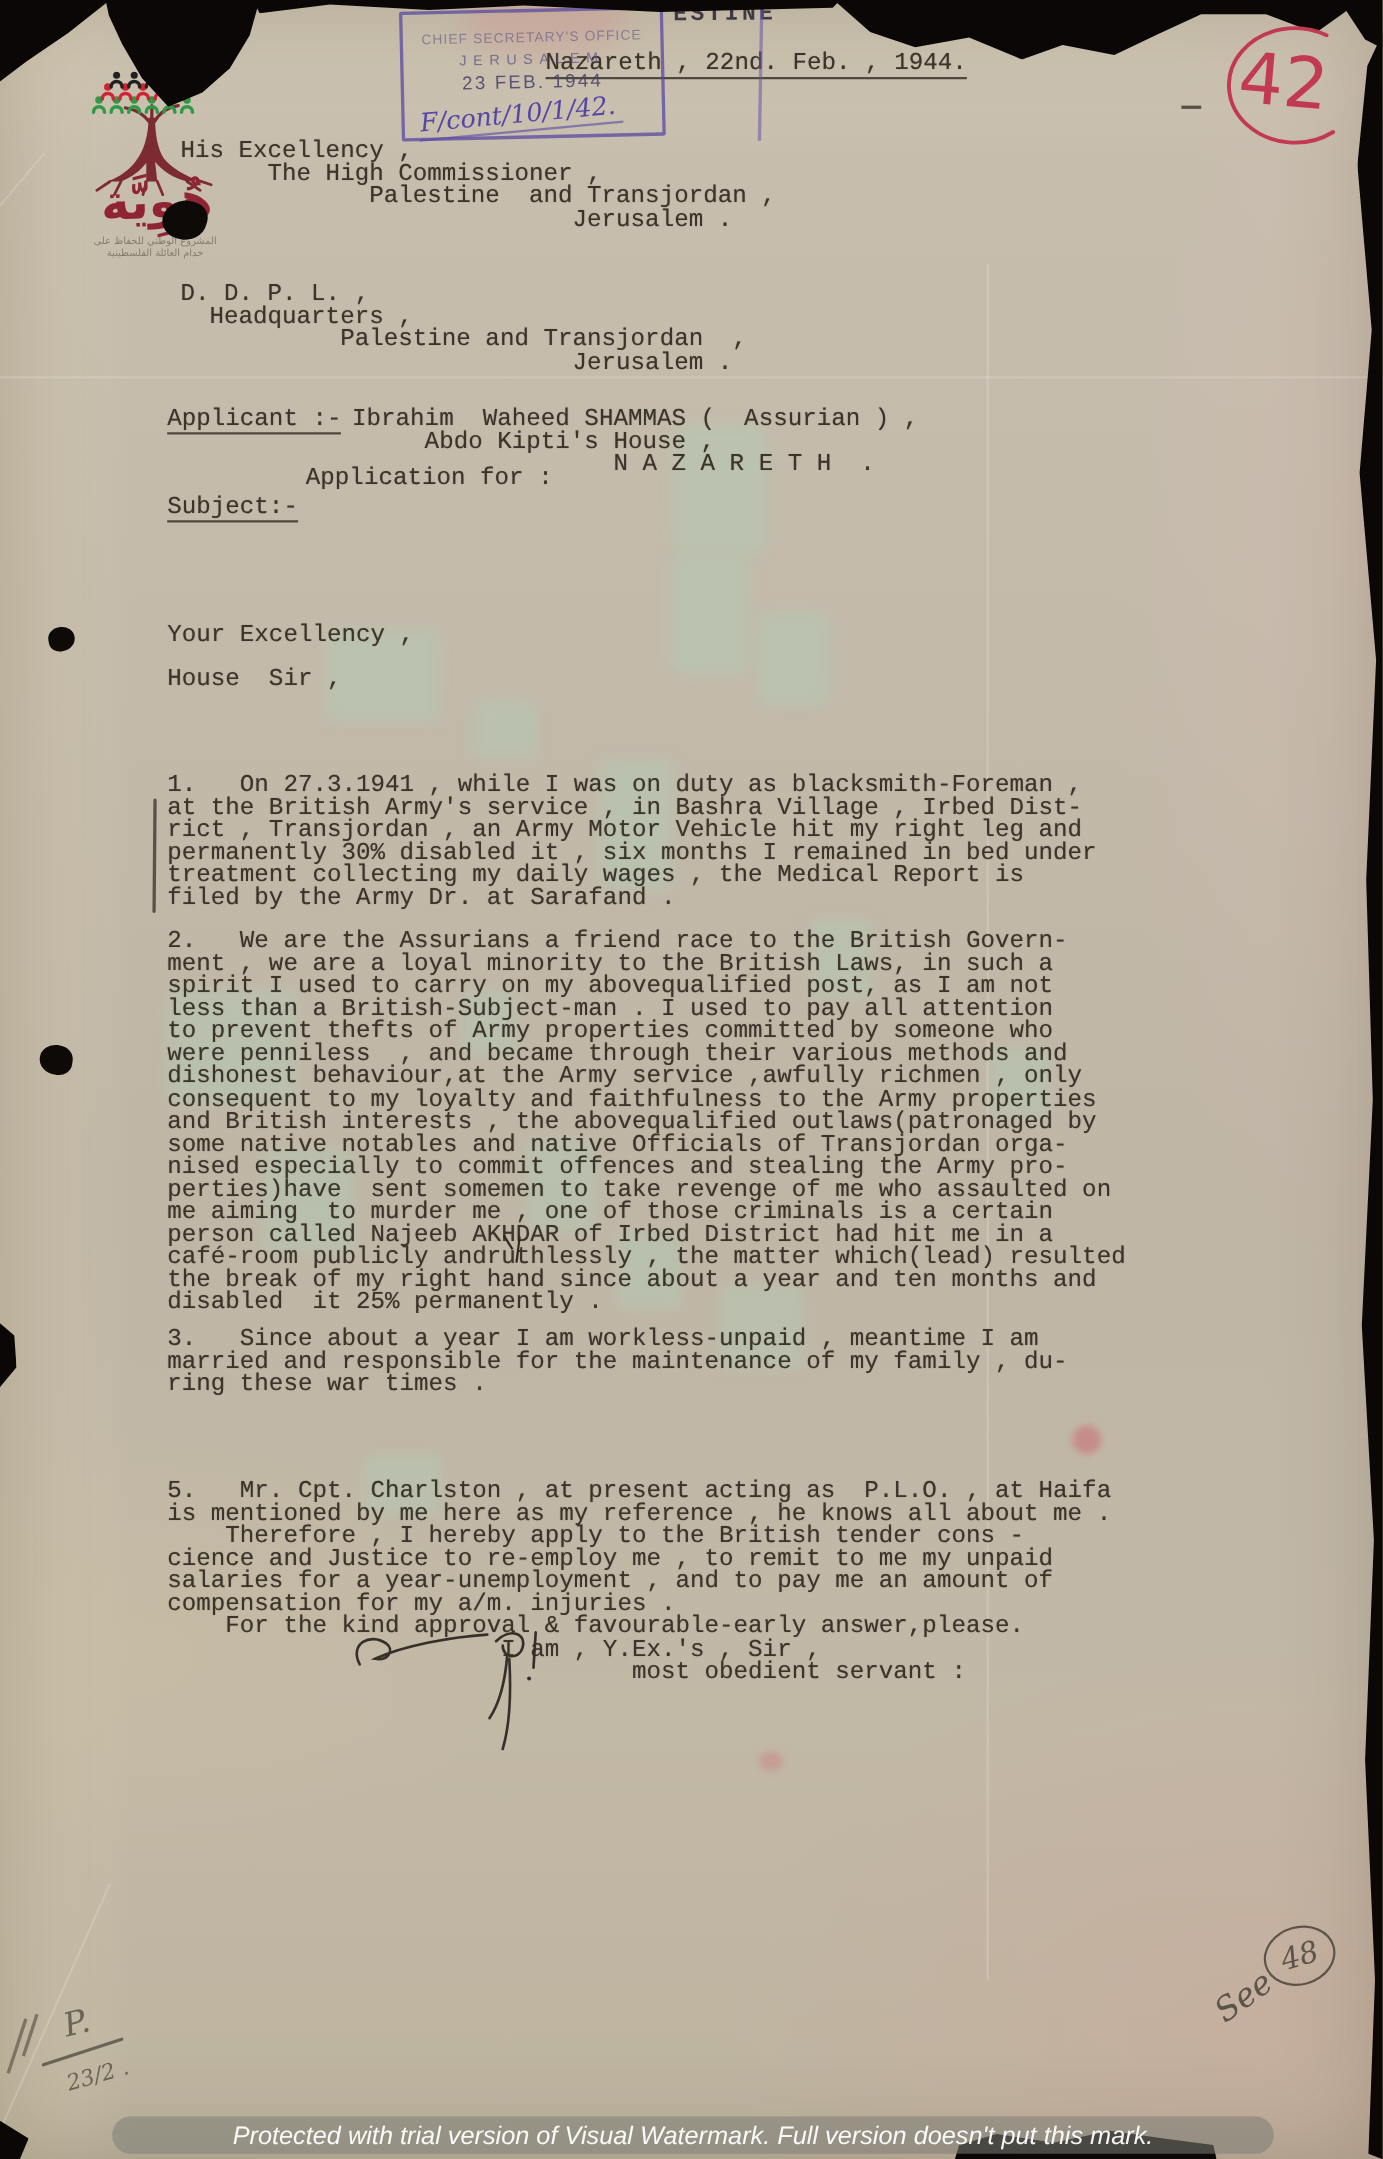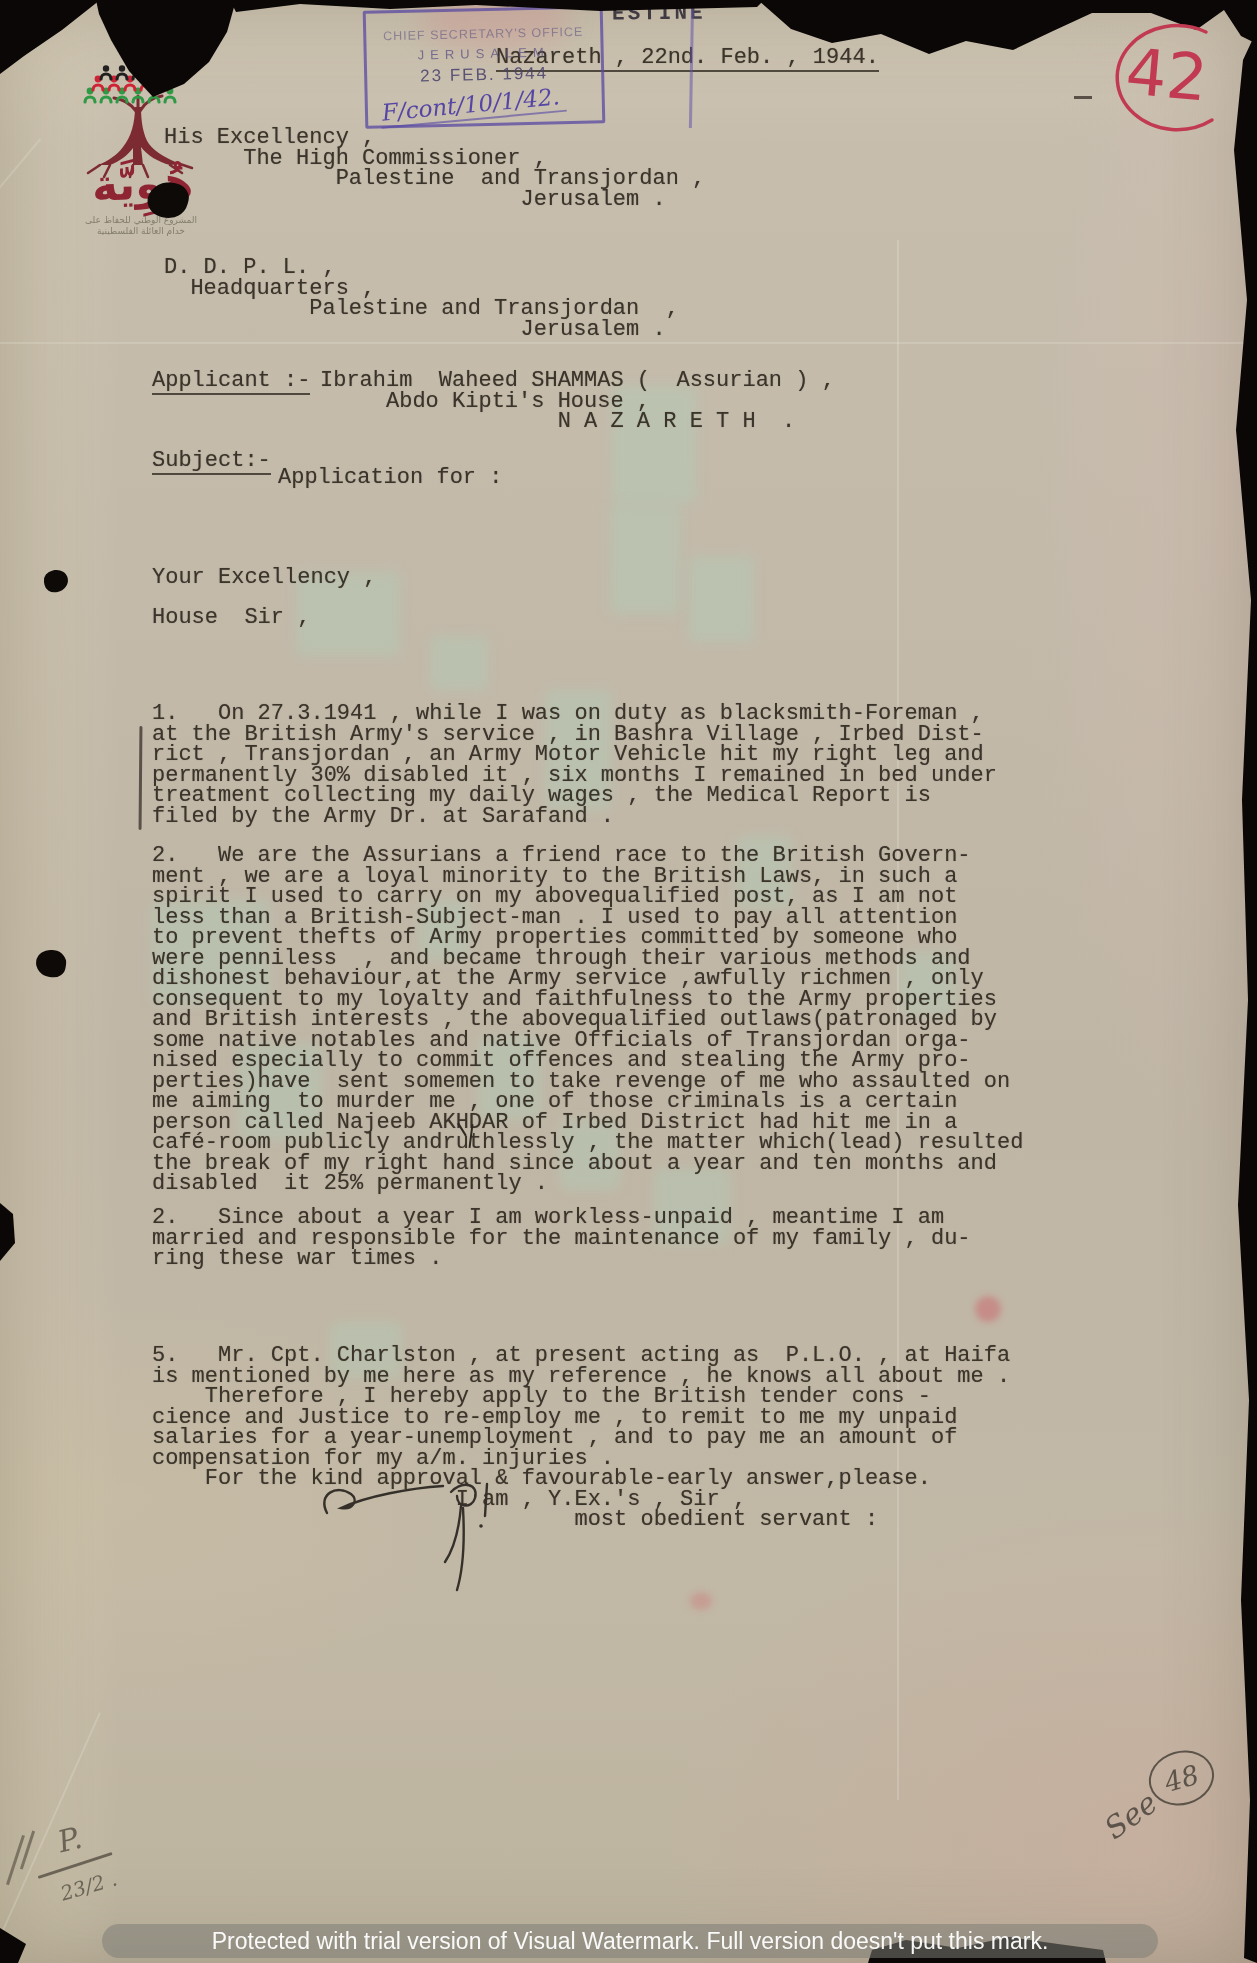--- a/index.html
+++ b/index.html
@@ -30,21 +30,21 @@
   #stampBox .s4{position:absolute;left:12px;top:80px;font-family:"DejaVu Serif",serif;font-style:italic;font-size:23px;color:#5546a5;transform:rotate(-4deg);border-bottom:2px solid rgba(85,70,165,.6);padding:0 6px 1px 2px;}
   #logo{position:absolute;left:70px;top:55px;width:150px;height:200px;}
   #logo .word{position:absolute;left:0;top:103px;width:145px;text-align:center;font-family:"DejaVu Sans",sans-serif;font-size:44px;font-weight:bold;color:#8f2433;transform:rotate(-2deg);}
   #logo .tag{position:absolute;left:-4px;top:160px;width:150px;text-align:center;direction:rtl;font-family:"DejaVu Sans",sans-serif;font-size:9px;line-height:11px;color:#857e6d;}
   #folio{position:absolute;left:1088px;top:20px;width:152px;height:120px;z-index:45;}
   #folio .n{position:absolute;left:38px;top:18px;font-family:"DejaVu Sans",sans-serif;font-size:64px;color:#c23a52;transform:rotate(5deg);}
   #seeNote{position:absolute;left:1096px;top:1768px;transform:rotate(-36deg);z-index:30;display:flex;align-items:center;gap:2px;}
   #seeNote .see{font-family:"DejaVu Serif",serif;font-style:italic;font-size:30px;color:#5c544a;}
   #seeNote .circ{width:62px;height:50px;border:2.5px solid #5c544a;border-radius:50%;display:flex;align-items:center;justify-content:center;transform:rotate(20deg);}
   #seeNote .circ span{font-family:"DejaVu Serif",serif;font-style:italic;font-size:27px;color:#5c544a;}
-  #wmbar{position:absolute;left:102px;top:1924px;width:1056px;height:34px;background:rgba(126,126,119,.55);border-radius:17px;z-index:50;text-align:center;line-height:34px;font-family:"Liberation Sans",sans-serif;font-size:23px;color:rgba(255,255,255,.95);white-space:nowrap;}
+  #wmbar{position:absolute;left:102px;top:1924px;width:1056px;height:34px;background:rgba(126,126,119,.55);border-radius:17px;z-index:50;text-align:center;line-height:34px;font-family:"Liberation Sans",sans-serif;font-size:23px;color:rgba(255,255,255,.95);white-space:nowrap;font-style:italic;}
 </style>
 </head>
 <body>
 
 <div id="canvas">
 
   <div id="paper"></div>
 
   <div class="gw" style="left:612px;top:386px;width:84px;height:118px"></div>
   <div class="gw" style="left:610px;top:504px;width:70px;height:110px"></div>
@@ -78,21 +78,21 @@
                            Jerusalem .</div>
   <div class="type" style="left:164px;top:258px">D. D. P. L. ,
   Headquarters ,
            Palestine and Transjordan  ,
                            Jerusalem .</div>
   <div class="type ul" style="left:152px;top:371px">Applicant :-</div>
   <div class="type" style="left:320px;top:371px">Ibrahim  Waheed SHAMMAS (  Assurian ) ,
      Abdo Kipti's House ,
                   N A Z A R E T H  .</div>
   <div class="type ul" style="left:152px;top:451px">Subject:-</div>
-  <div class="type" style="left:278px;top:468px">Application for :</div>
+  <div class="type" style="left:278px;top:425px">Application for :</div>
   <div class="type" style="left:152px;top:568px">Your Excellency ,</div>
   <div class="type" style="left:152px;top:608px">House  Sir ,</div>
   <div class="type" style="left:152px;top:704px">1.   On 27.3.1941 , while I was on duty as blacksmith-Foreman ,
 at the British Army's service , in Bashra Village , Irbed Dist-
 rict , Transjordan , an Army Motor Vehicle hit my right leg and
 permanently 30% disabled it , six months I remained in bed under
 treatment collecting my daily wages , the Medical Report is
 filed by the Army Dr. at Sarafand .</div>
   <div class="type" style="left:152px;top:846px">2.   We are the Assurians a friend race to the British Govern-
 ment , we are a loyal minority to the British Laws, in such a
@@ -104,21 +104,21 @@
 consequent to my loyalty and faithfulness to the Army properties
 and British interests , the abovequalified outlaws(patronaged by
 some native notables and native Officials of Transjordan orga-
 nised especially to commit offences and stealing the Army pro-
 perties)have  sent somemen to take revenge of me who assaulted on
 me aiming  to murder me , one of those criminals is a certain
 person called Najeeb AKHDAR of Irbed District had hit me in a
 café-room publicly andruthlessly , the matter which(lead) resulted
 the break of my right hand since about a year and ten months and
 disabled  it 25% permanently .</div>
-  <div class="type" style="left:152px;top:1208px">2.   Since about a year I am workless-unpaid , meantime I am
+  <div class="type" style="left:152px;top:1208px">3.   Since about a year I am workless-unpaid , meantime I am
 married and responsible for the maintenance of my family , du-
 ring these war times .</div>
   <div class="type" style="left:152px;top:1346px">5.   Mr. Cpt. Charlston , at present acting as  P.L.O. , at Haifa
 is mentioned by me here as my reference , he knows all about me .
     Therefore , I hereby apply to the British tender cons -
 cience and Justice to re-employ me , to remit to me my unpaid
 salaries for a year-unemployment , and to pay me an amount of
 compensation for my a/m. injuries .
     For the kind approval &amp; favourable-early answer,please.
                        I am , Y.Ex.'s , Sir ,

